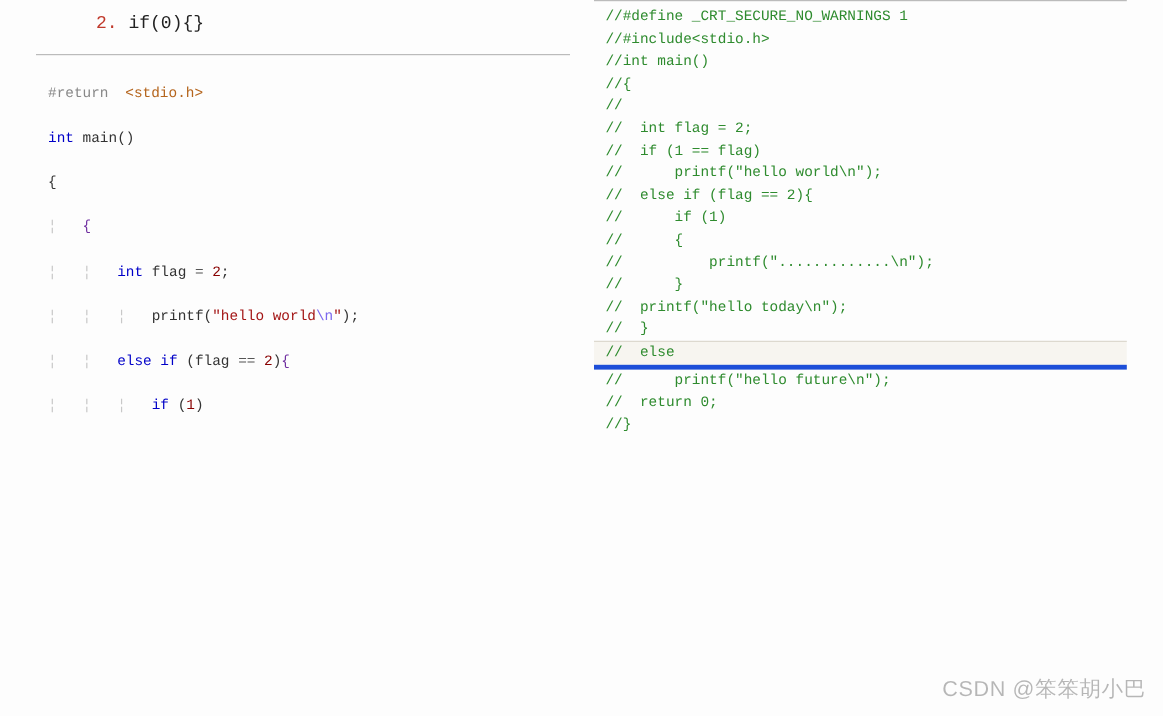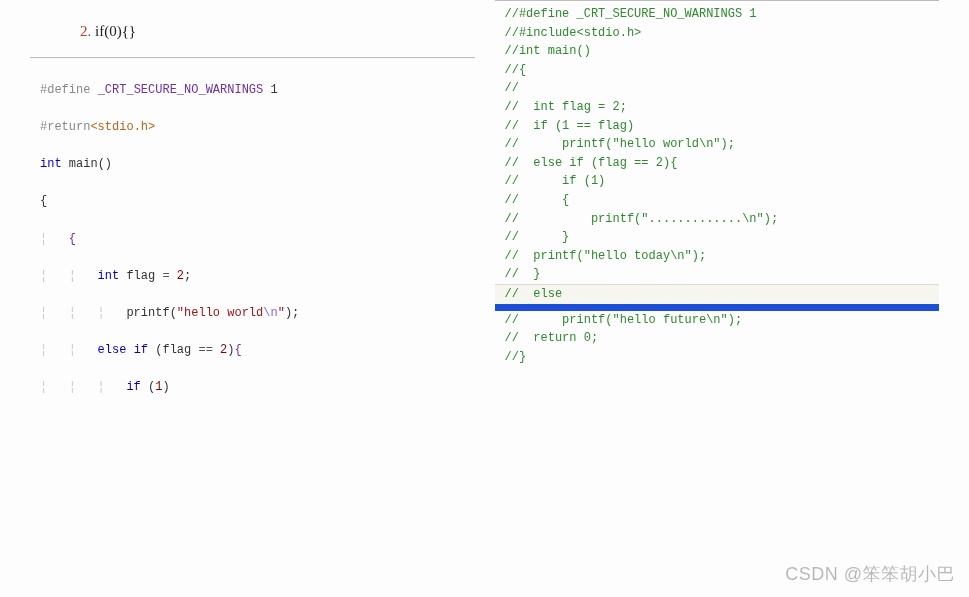--- a/index.html
+++ b/index.html
@@ -18,54 +18,53 @@
     display: flex;
     gap: 20px;
     padding: 0 30px;
     box-sizing: border-box;
   }
   .column {
     flex: 1;
     position: relative;
   }
   .header {
-    font-family: Liberation Serif, serif;
+    font-family: Liberation Mono, monospace;
     font-size: 15px;
     padding: 8px 0 14px 50px;
     color: #222;
-    margin-top: 12px;
   }
   .header .num {
     color: #c0392b;
   }
   .code-block {
     border-top: 1px solid #bbb;
     padding-top: 4px;
     font-size: 12px;
     white-space: pre;
     position: relative;
   }
   .line {
     position: relative;
     min-height: 1.55em;
     padding-left: 10px;
   }
   .line.hl {
     background: #f7f5f0;
     border-top: 1px solid #ddd9cf;
-    border-bottom: 7px solid #1d4ed8;
+    border-bottom: 4px solid #1d4ed8;
   }
   .guide {
     color: #c8c8c8;
   }
   
   .kw   { color: #0000c8; }   
   .pp   { color: #888888; }   
   .mac  { color: #7030a0; }   
-  .hdr  { color: #b5651d; }   
+  .hdr  { color: #b5651d; margin-left: 14px; }   
   .num  { color: #a31515; }   
   .n2   { color: #880000; }
   .str  { color: #a31515; }   
   .esc  { color: #7b68ee; }   
   .cmt  { color: #2e8b2e; }   
   .br   { color: #7030a0; }   
   .op   { color: #555; }
   .watermark {
     position: absolute;
     bottom: 8px;
@@ -81,21 +80,20 @@
 
 <div class="container">
 
   <div class="column">
     <div class="header">
       <span class="num">2.</span>
       <span>if(0){}</span>
     </div>
 
     <div class="code-block">
-<div class="line"><span class="pp">#define</span> <span class="mac">_CRT_SECURE_NO_WARNINGS</span> <span>1</span></div>
 <div class="line"><span class="pp">#return</span><span class="hdr">&lt;stdio.h&gt;</span></div>
 <div class="line"><span class="kw">int</span> <span>main</span>()</div>
 <div class="line">{</div>
 <div class="line"><span class="guide">¦   </span><span class="br">{</span></div>
 <div class="line"><span class="guide">¦   ¦   </span><span class="kw">int</span> <span>flag</span> <span class="op">=</span> <span class="n2">2</span>;</div>
 <div class="line"><span class="guide">¦   ¦   ¦   </span><span>printf</span>(<span class="str">"hello world</span><span class="esc">\n</span><span class="str">"</span>);</div>
 <div class="line"><span class="guide">¦   ¦   </span><span class="kw">else</span> <span class="kw">if</span> (<span>flag</span> <span class="op">==</span> <span class="n2">2</span>)<span class="br">{</span></div>
 <div class="line"><span class="guide">¦   ¦   ¦   </span><span class="kw">if</span> (<span class="n2">1</span>)</div>
 
 

